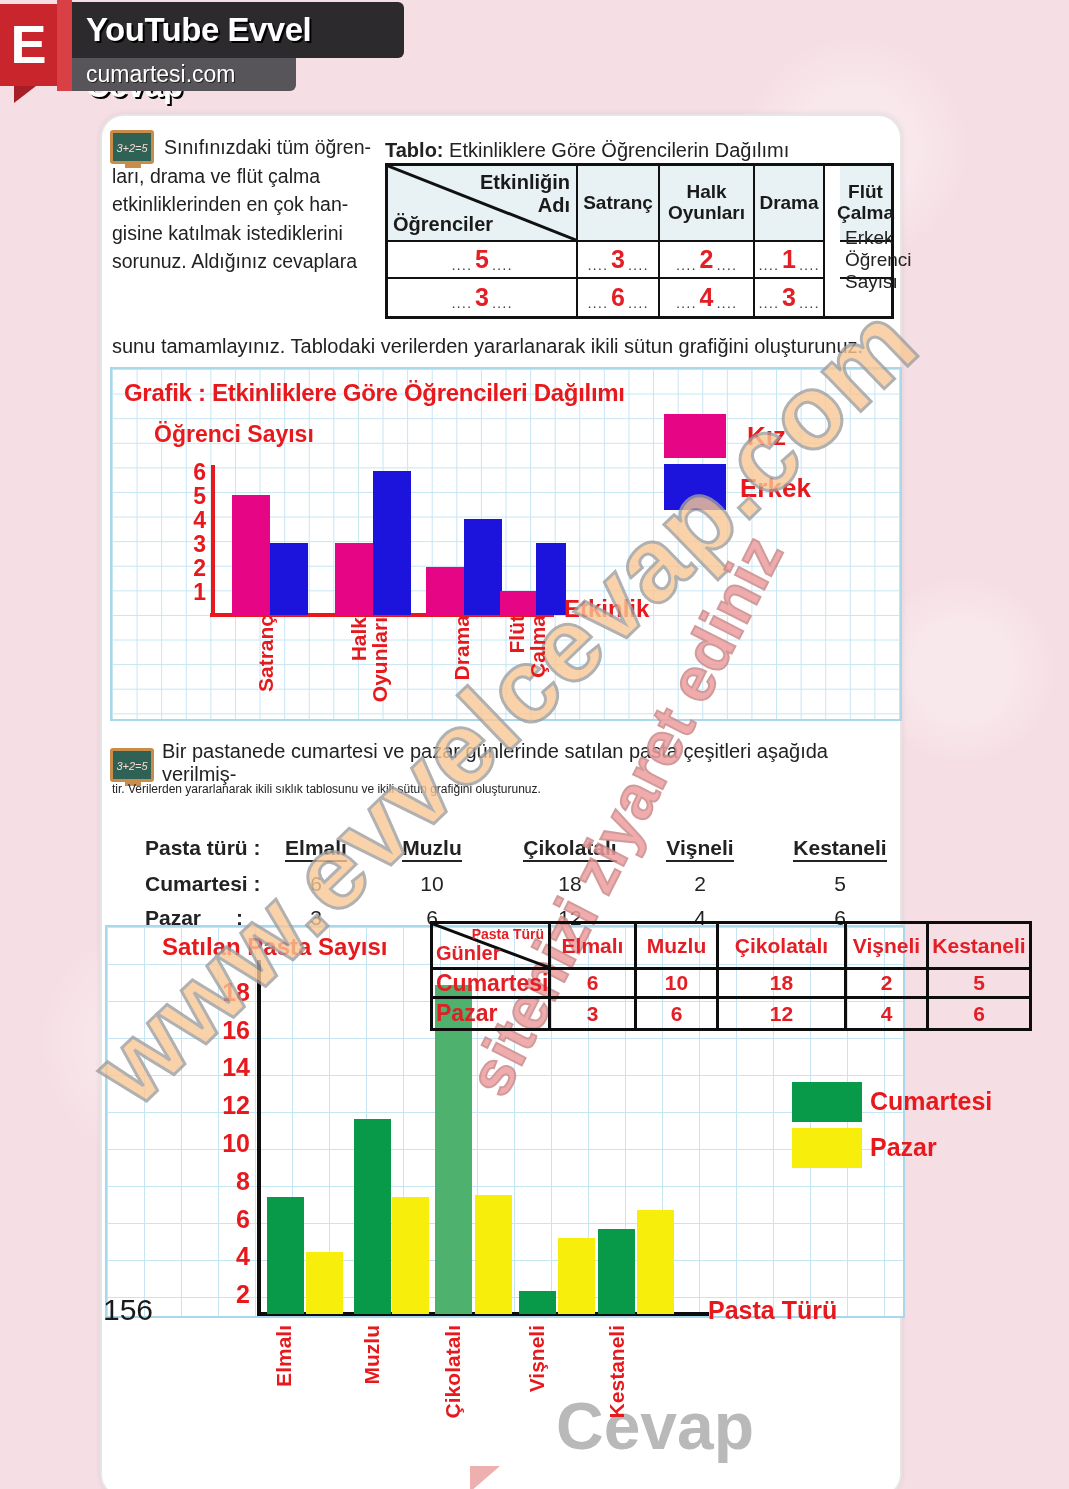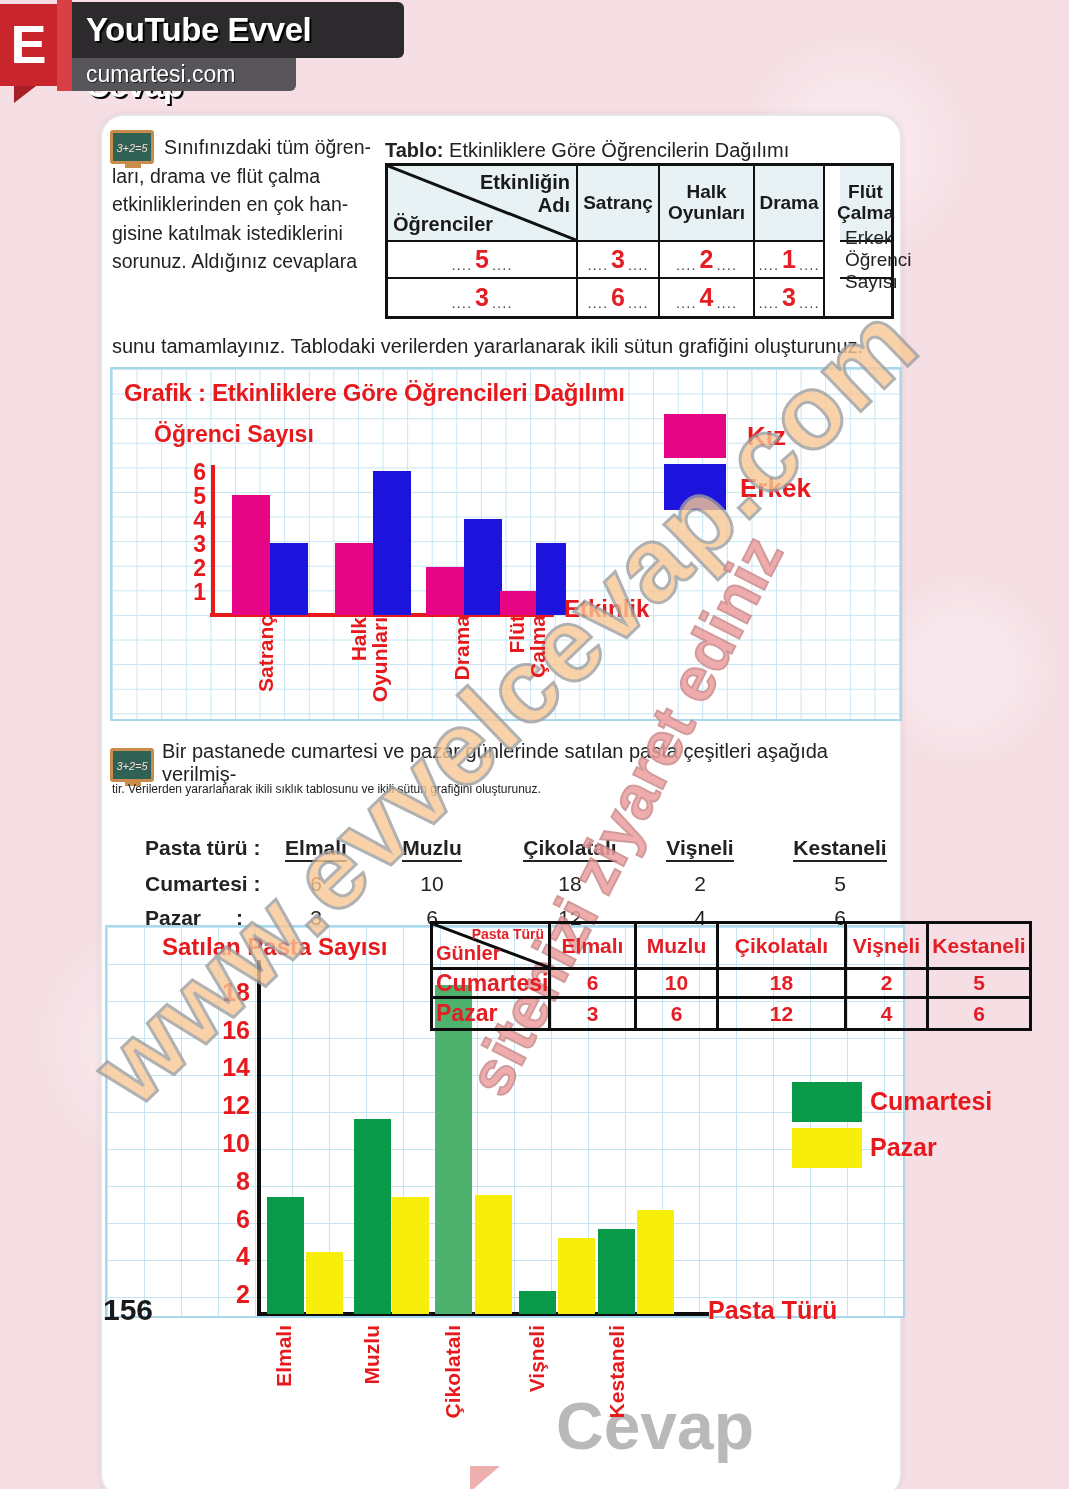--- a/index.html
+++ b/index.html
@@ -98,21 +98,21 @@
   .corner2 .cb{position:absolute;bottom:2px;left:3px;font-weight:bold;font-size:20px;color:#e31e24;}
   
   .wm1{left:-95px;top:645px;width:1200px;text-align:center;transform:rotate(-44deg);z-index:8;
     font-size:105px;font-weight:bold;color:#f8c795;-webkit-text-stroke:3px #9e9e9e;opacity:.8;letter-spacing:1px;}
   .wm2{left:275px;top:780px;width:700px;text-align:center;transform:rotate(-63deg);z-index:8;
     font-size:62px;font-weight:bold;color:#ee9e9e;-webkit-text-stroke:2px #c98a8a;opacity:.85;}
   .bubble{left:263px;top:1384px;width:283px;height:84px;background:#eeafaf;border-radius:10px;z-index:4;
     color:#fff;font-size:66px;font-weight:bold;text-align:center;line-height:84px;}
   .bubble-tail{left:470px;top:1466px;width:0;height:0;border-top:26px solid #eeafaf;border-right:30px solid transparent;z-index:4;}
   .cevap{left:556px;top:1384px;font-size:66px;font-weight:bold;color:#b9b9b9;line-height:84px;z-index:4;}
-  .pagenum{left:103px;top:1293px;font-size:30px;font-weight:bold;color:#1a1a1a;}
+  .pagenum{left:103px;top:1293px;font-size:30px;font-weight:normal;color:#1a1a1a;}
 </style>
 </head>
 <body>
 
 <div id="page">
 
   <div class="abs e-badge">E</div>
   <div class="abs e-tail"></div>
   <div class="abs red-stripe"></div>
   <div class="abs title-bar">YouTube Evvel Cevap</div>

